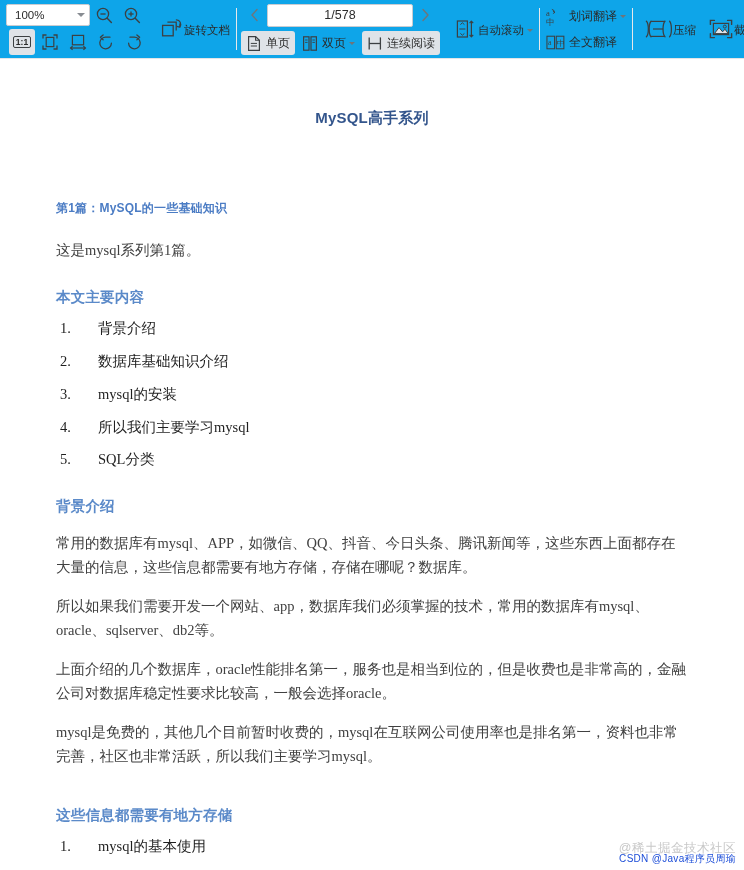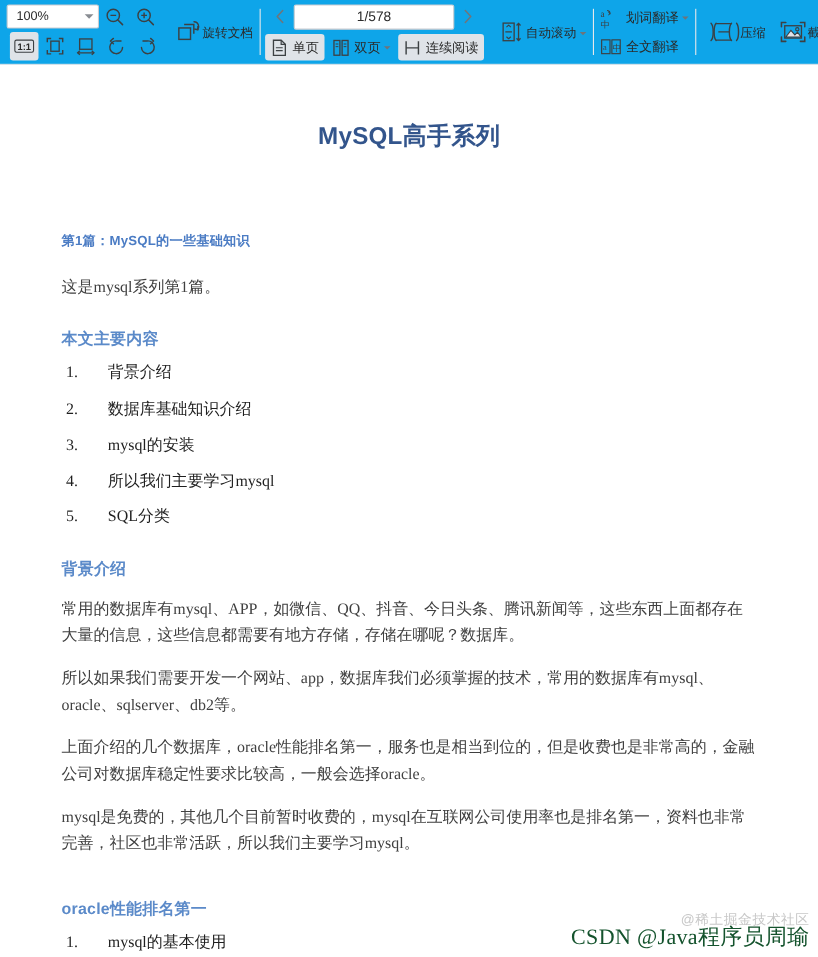--- a/index.html
+++ b/index.html
@@ -130,21 +130,21 @@
     width: 744px; height: 811px;
     background: #ffffff;
     overflow: hidden;
   }
   #page {
     position: relative;
     padding: 0 56px;
   }
   .doc-title {
     text-align: center;
-    font-size: 22px;
+    font-size: 15px;
     font-weight: bold;
     color: #33558c;
     margin-top: 50px;
     letter-spacing: .2px;
   }
   h2.h-blue {
     font-size: 12px; font-weight: bold;
     color: #4b7cc4;
     margin-top: 72px;
     letter-spacing: .2px;
@@ -190,22 +190,22 @@
     right: 8px; bottom: 6px;
     text-align: right;
     pointer-events: none;
     user-select: none;
   }
   #watermark .wm1 {
     font-size: 12.5px; color: #c8c8c8;
     letter-spacing: .5px; line-height: 1.1;
   }
   #watermark .wm2 {
-    font-size: 20px; color: #14532d;
-    letter-spacing: .3px; line-height: 1.15; margin-top: -3px; font-family: Liberation Serif, serif;
+    font-size: 10px; color: #1d4ed8;
+    letter-spacing: .3px; line-height: 1.15; margin-top: -3px;
   }
 </style>
 </head>
 <body>
 
 <div id="toolbar">
 
   <div id="grp-zoom" class="tb-group">
     <div class="zoom-row1">
       <div class="zoom-select">
@@ -436,21 +436,21 @@
       <li>SQL分类</li>
     </ol>
 
     <h3 class="h-blue gap-hb">背景介绍</h3>
 
     <p class="p-serif para">常用的数据库有mysql、APP，如微信、QQ、抖音、今日头条、腾讯新闻等，这些东西上面都存在大量的信息，这些信息都需要有地方存储，存储在哪呢？数据库。</p>
     <p class="p-serif para">所以如果我们需要开发一个网站、app，数据库我们必须掌握的技术，常用的数据库有mysql、oracle、sqlserver、db2等。</p>
     <p class="p-serif para">上面介绍的几个数据库，oracle性能排名第一，服务也是相当到位的，但是收费也是非常高的，金融公司对数据库稳定性要求比较高，一般会选择oracle。</p>
     <p class="p-serif para">mysql是免费的，其他几个目前暂时收费的，mysql在互联网公司使用率也是排名第一，资料也非常完善，社区也非常活跃，所以我们主要学习mysql。</p>
 
-    <h3 class="h-blue" style="margin-top:38px;">oracle性能排名第一</h3>
+    <h3 class="h-blue" style="margin-top:38px;">这些信息都需要有地方存储</h3>
 
     <ol class="doclist">
       <li>mysql的基本使用</li>
     </ol>
   </div>
 
   <div id="watermark">
     <div class="wm1">@稀土掘金技术社区</div>
     <div class="wm2">CSDN @Java程序员周瑜</div>
   </div>

